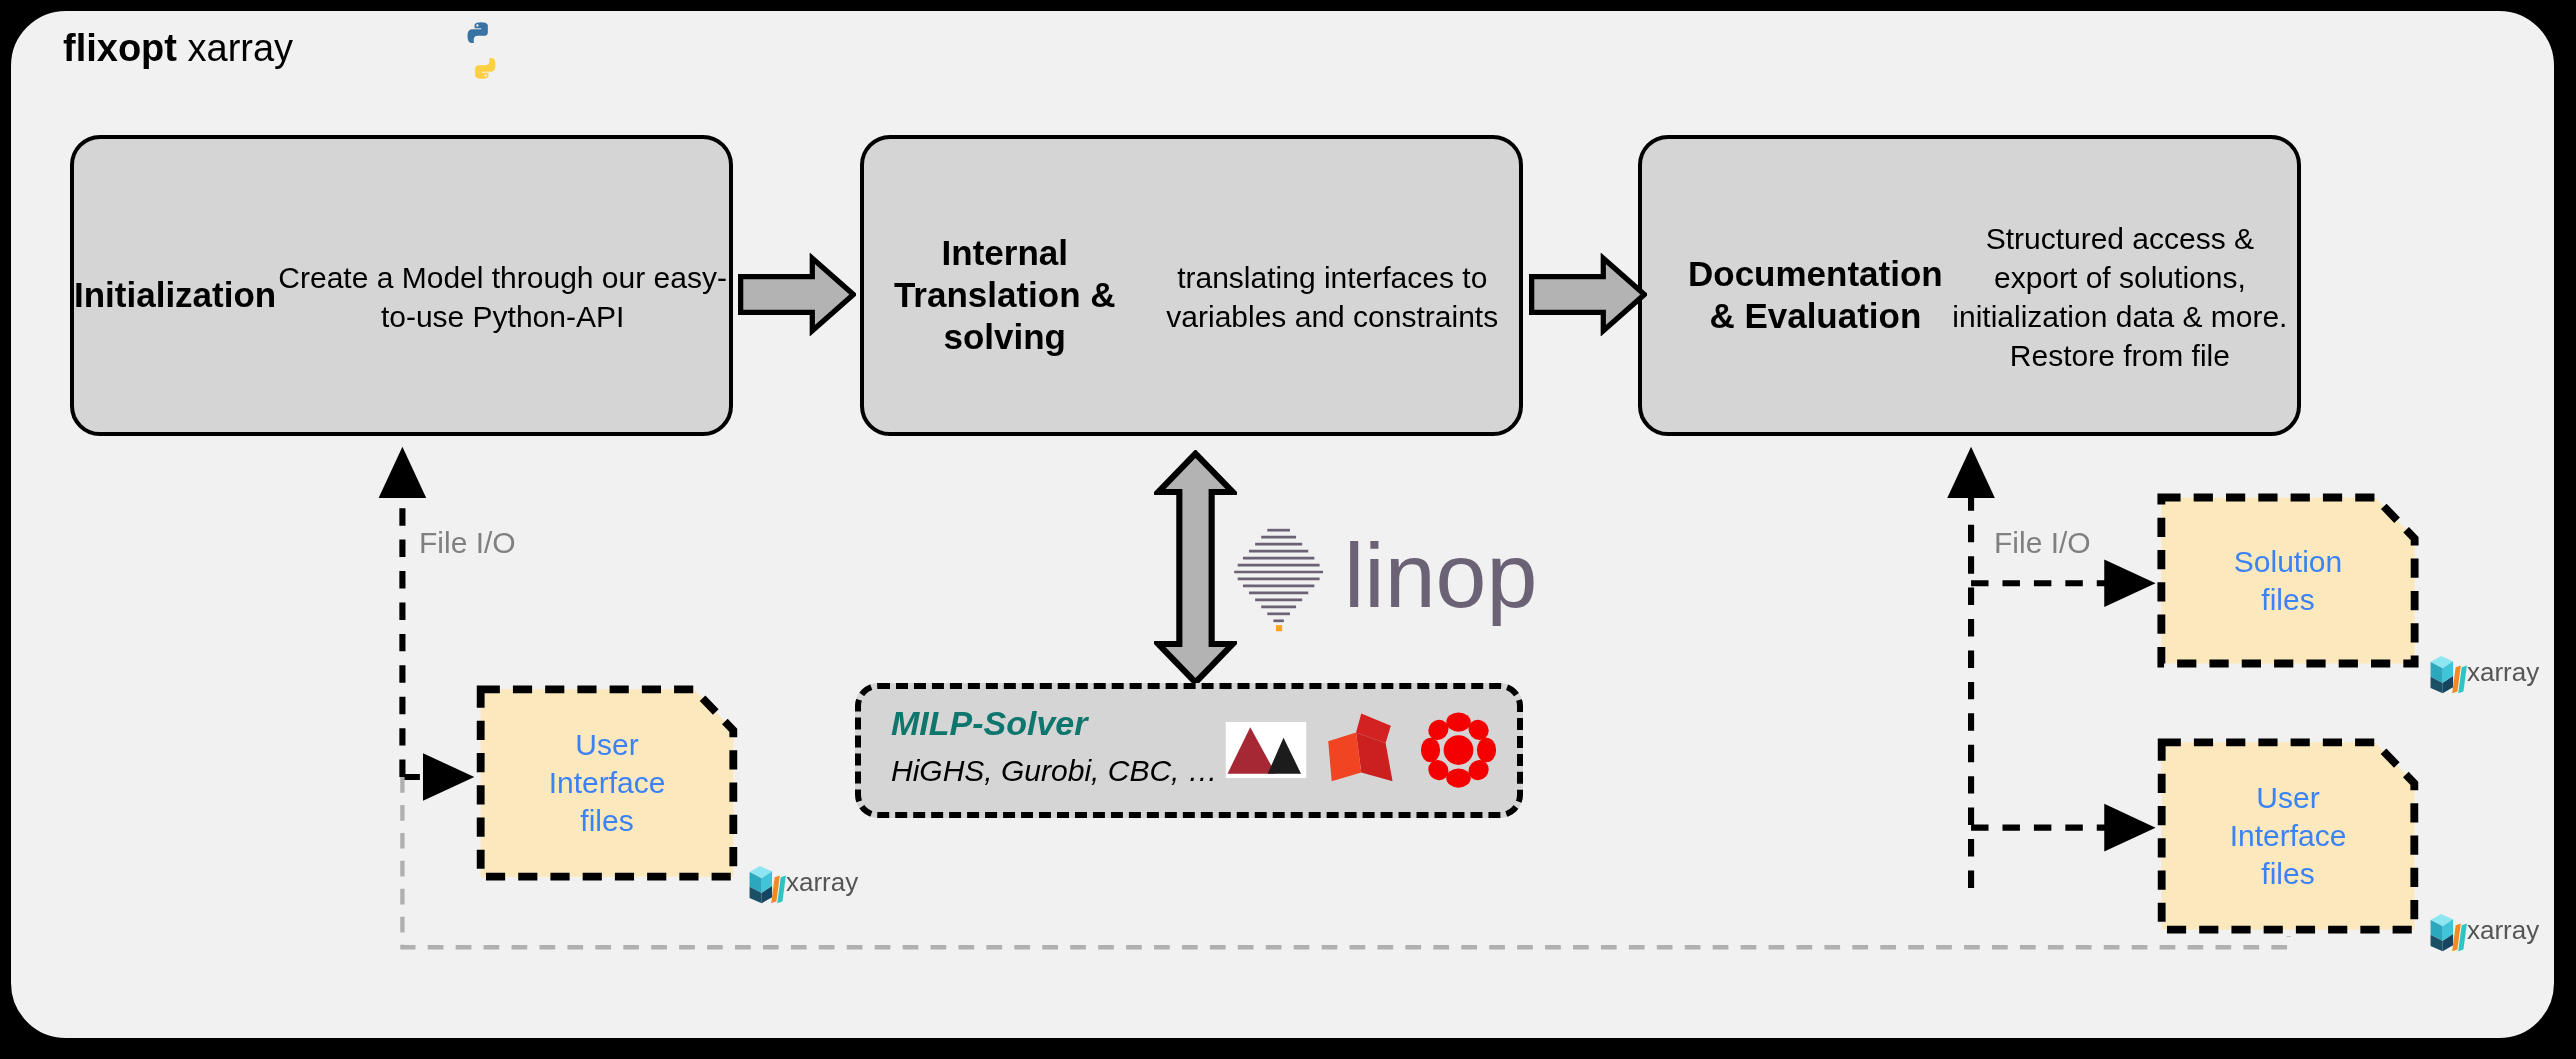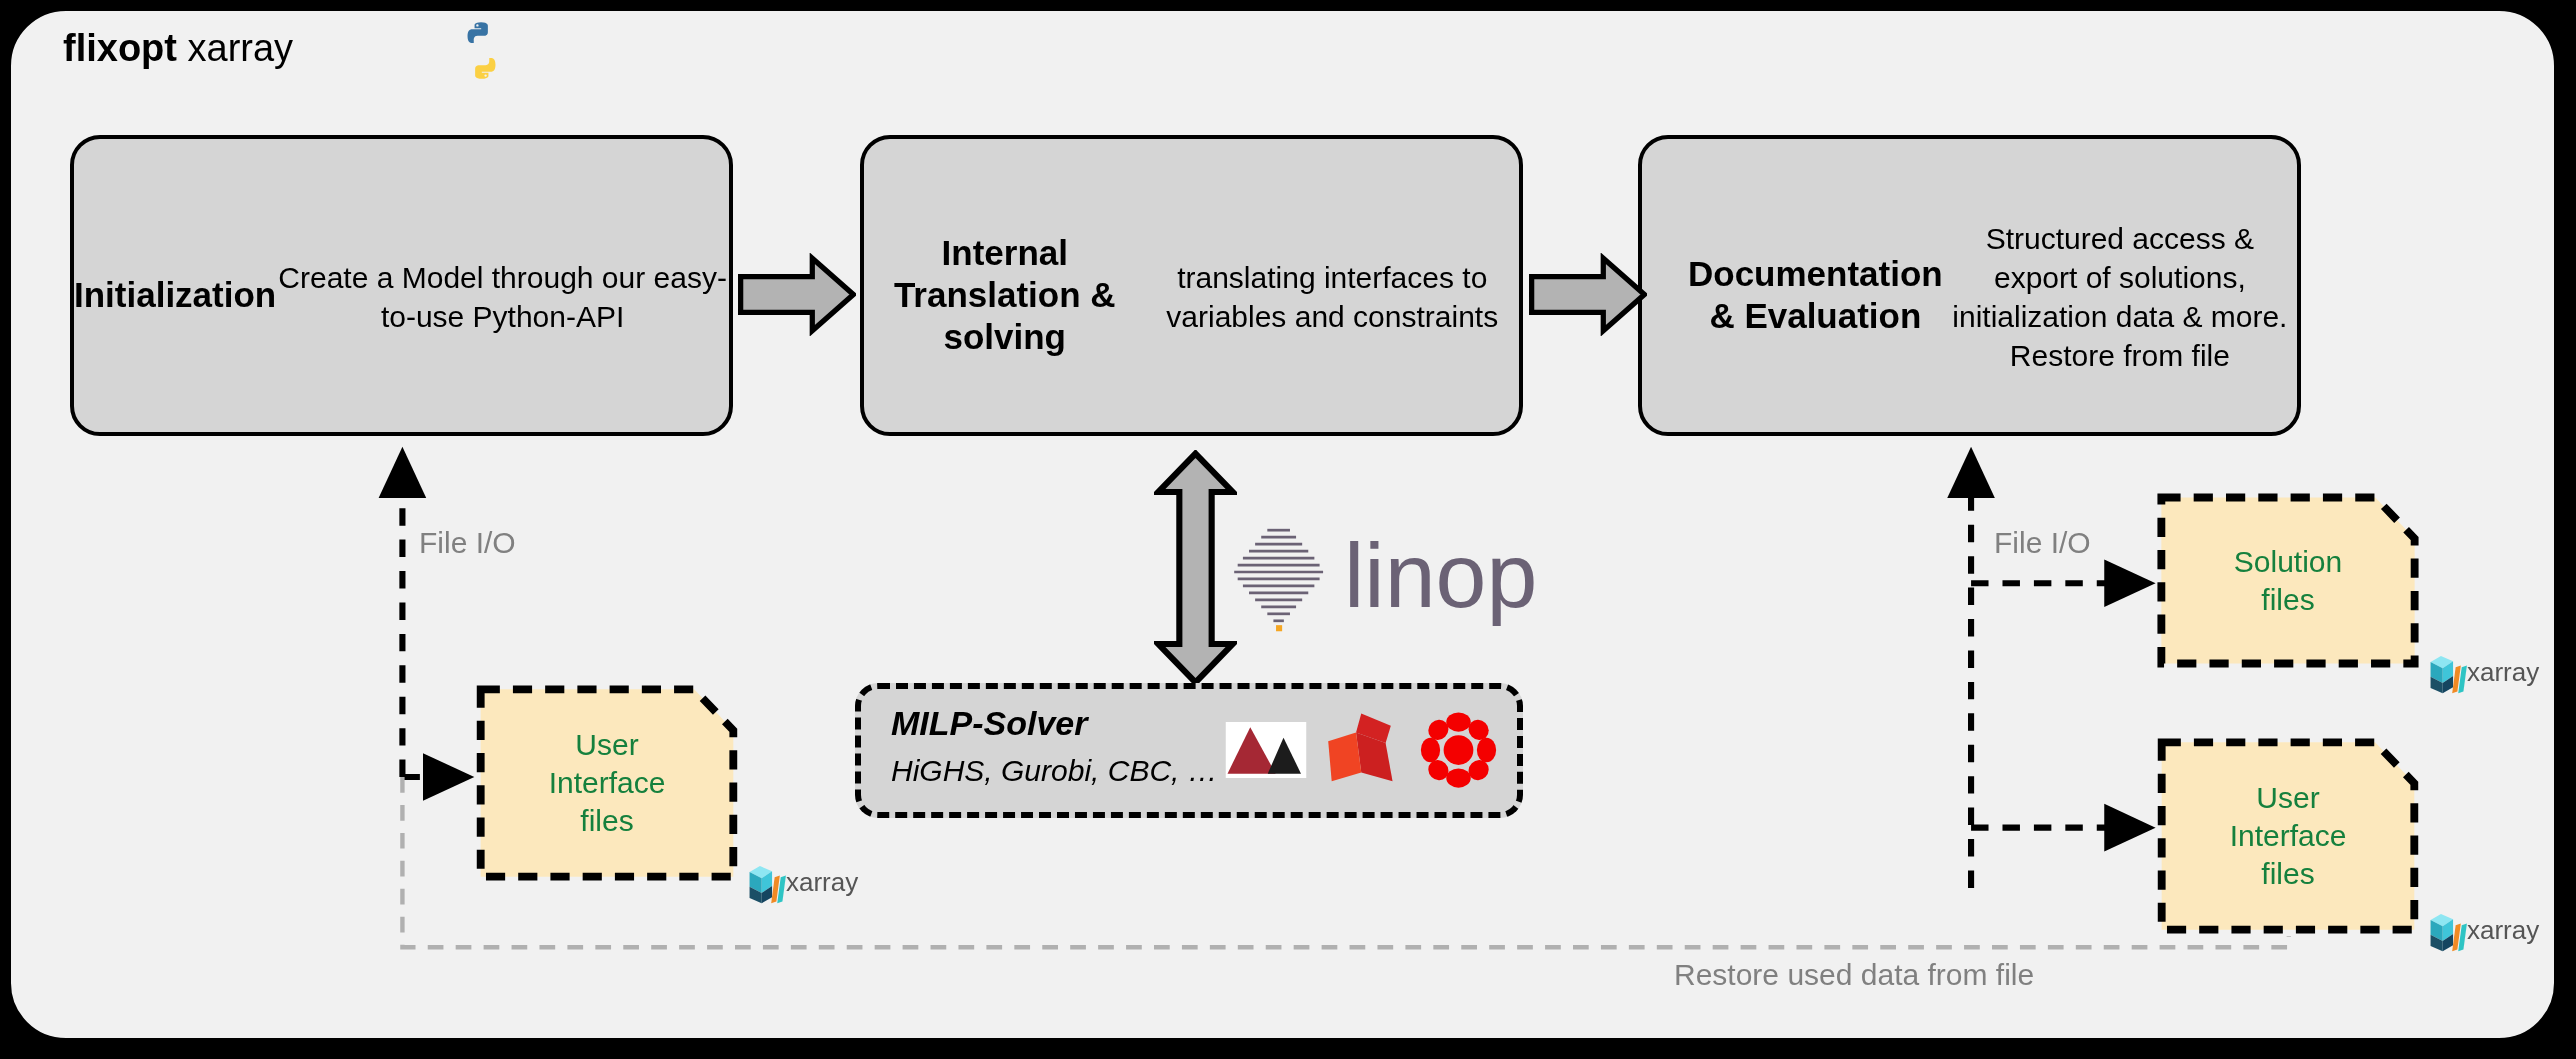--- a/index.html
+++ b/index.html
@@ -49,35 +49,35 @@
 
   
   .linopy{position:absolute;left:1213px;top:511px;width:323px;height:122px;}
 
   
   #milp{
     position:absolute;left:855px;top:683px;width:668px;height:135px;
     background:#d5d5d5;border:6.1px dashed #000;border-radius:23px;box-sizing:border-box;
   }
   #milp .m-title{
-    position:absolute;left:30px;top:15px;font-size:34px;font-weight:bold;font-style:italic;color:#000000;white-space:nowrap;
+    position:absolute;left:30px;top:15px;font-size:34px;font-weight:bold;font-style:italic;color:#0f766e;white-space:nowrap;
   }
   #milp .m-sub{
     position:absolute;left:30px;top:65px;font-size:30px;font-style:italic;color:#000;white-space:nowrap;
   }
   .solver-logos{position:absolute;right:19px;top:19px;display:flex;align-items:center;gap:15.7px;}
 
   
   .filebox{
     position:absolute;background:#fce8bd;box-sizing:border-box;
   }
   .filebox .fb-label{
     position:absolute;left:0;top:0;width:100%;height:100%;
     display:flex;flex-direction:column;align-items:center;justify-content:center;
-    font-size:30px;line-height:38px;text-align:right;color:#15803d;
+    font-size:30px;line-height:38px;text-align:right;color:#3b82f6;
   }
   #file-left{left:476px;top:685px;width:262px;height:196px;}
   #file-sol{left:2157px;top:493px;width:262px;height:175px;}
   #file-ui-right{left:2157px;top:738px;width:262px;height:196px;}
 
   
   .xarray{position:absolute;display:flex;align-items:center;gap:0;}
   .xarray .xa-text{font-size:26px;color:#555;white-space:nowrap;}
   #xa-left{left:746px;top:860px;}
   #xa-sol{left:2427px;top:650px;}
@@ -250,21 +250,20 @@
       <polygon points="4,31 18,38 18,50 4,44" fill="#1b4f66"></polygon>
       <polygon points="18,38 30,30 30,43 18,50" fill="#154560"></polygon>
       <polygon points="33,20 39,18 35,48 29,50" fill="#f08a24"></polygon>
       <polygon points="40,20 46,18 42,48 36,50" fill="#2ec4c4"></polygon>
     </svg>
     <span class="xa-text">xarray</span>
   </div>
 
   <div class="conn-label" id="lbl-io-left">File I/O</div>
   <div class="conn-label" id="lbl-io-right">File I/O</div>
-  <div class="conn-label" id="lbl-restore">Restore used data from file</div>
 
   <svg id="wires" viewBox="0 0 2951 1214">
     <defs>
       <marker id="arrHead" markerWidth="9" markerHeight="9" refX="7.2" refY="4.5" orient="auto" markerUnits="strokeWidth">
         <path d="M0,0.6 L8.4,4.5 L0,8.4 z" fill="#000"></path>
       </marker>
     </defs>
 
     <g>
       <path d="M461,890 V520" stroke="#000" stroke-width="7" fill="none" stroke-dasharray="20 16" marker-end="url(#arrHead)"></path>

